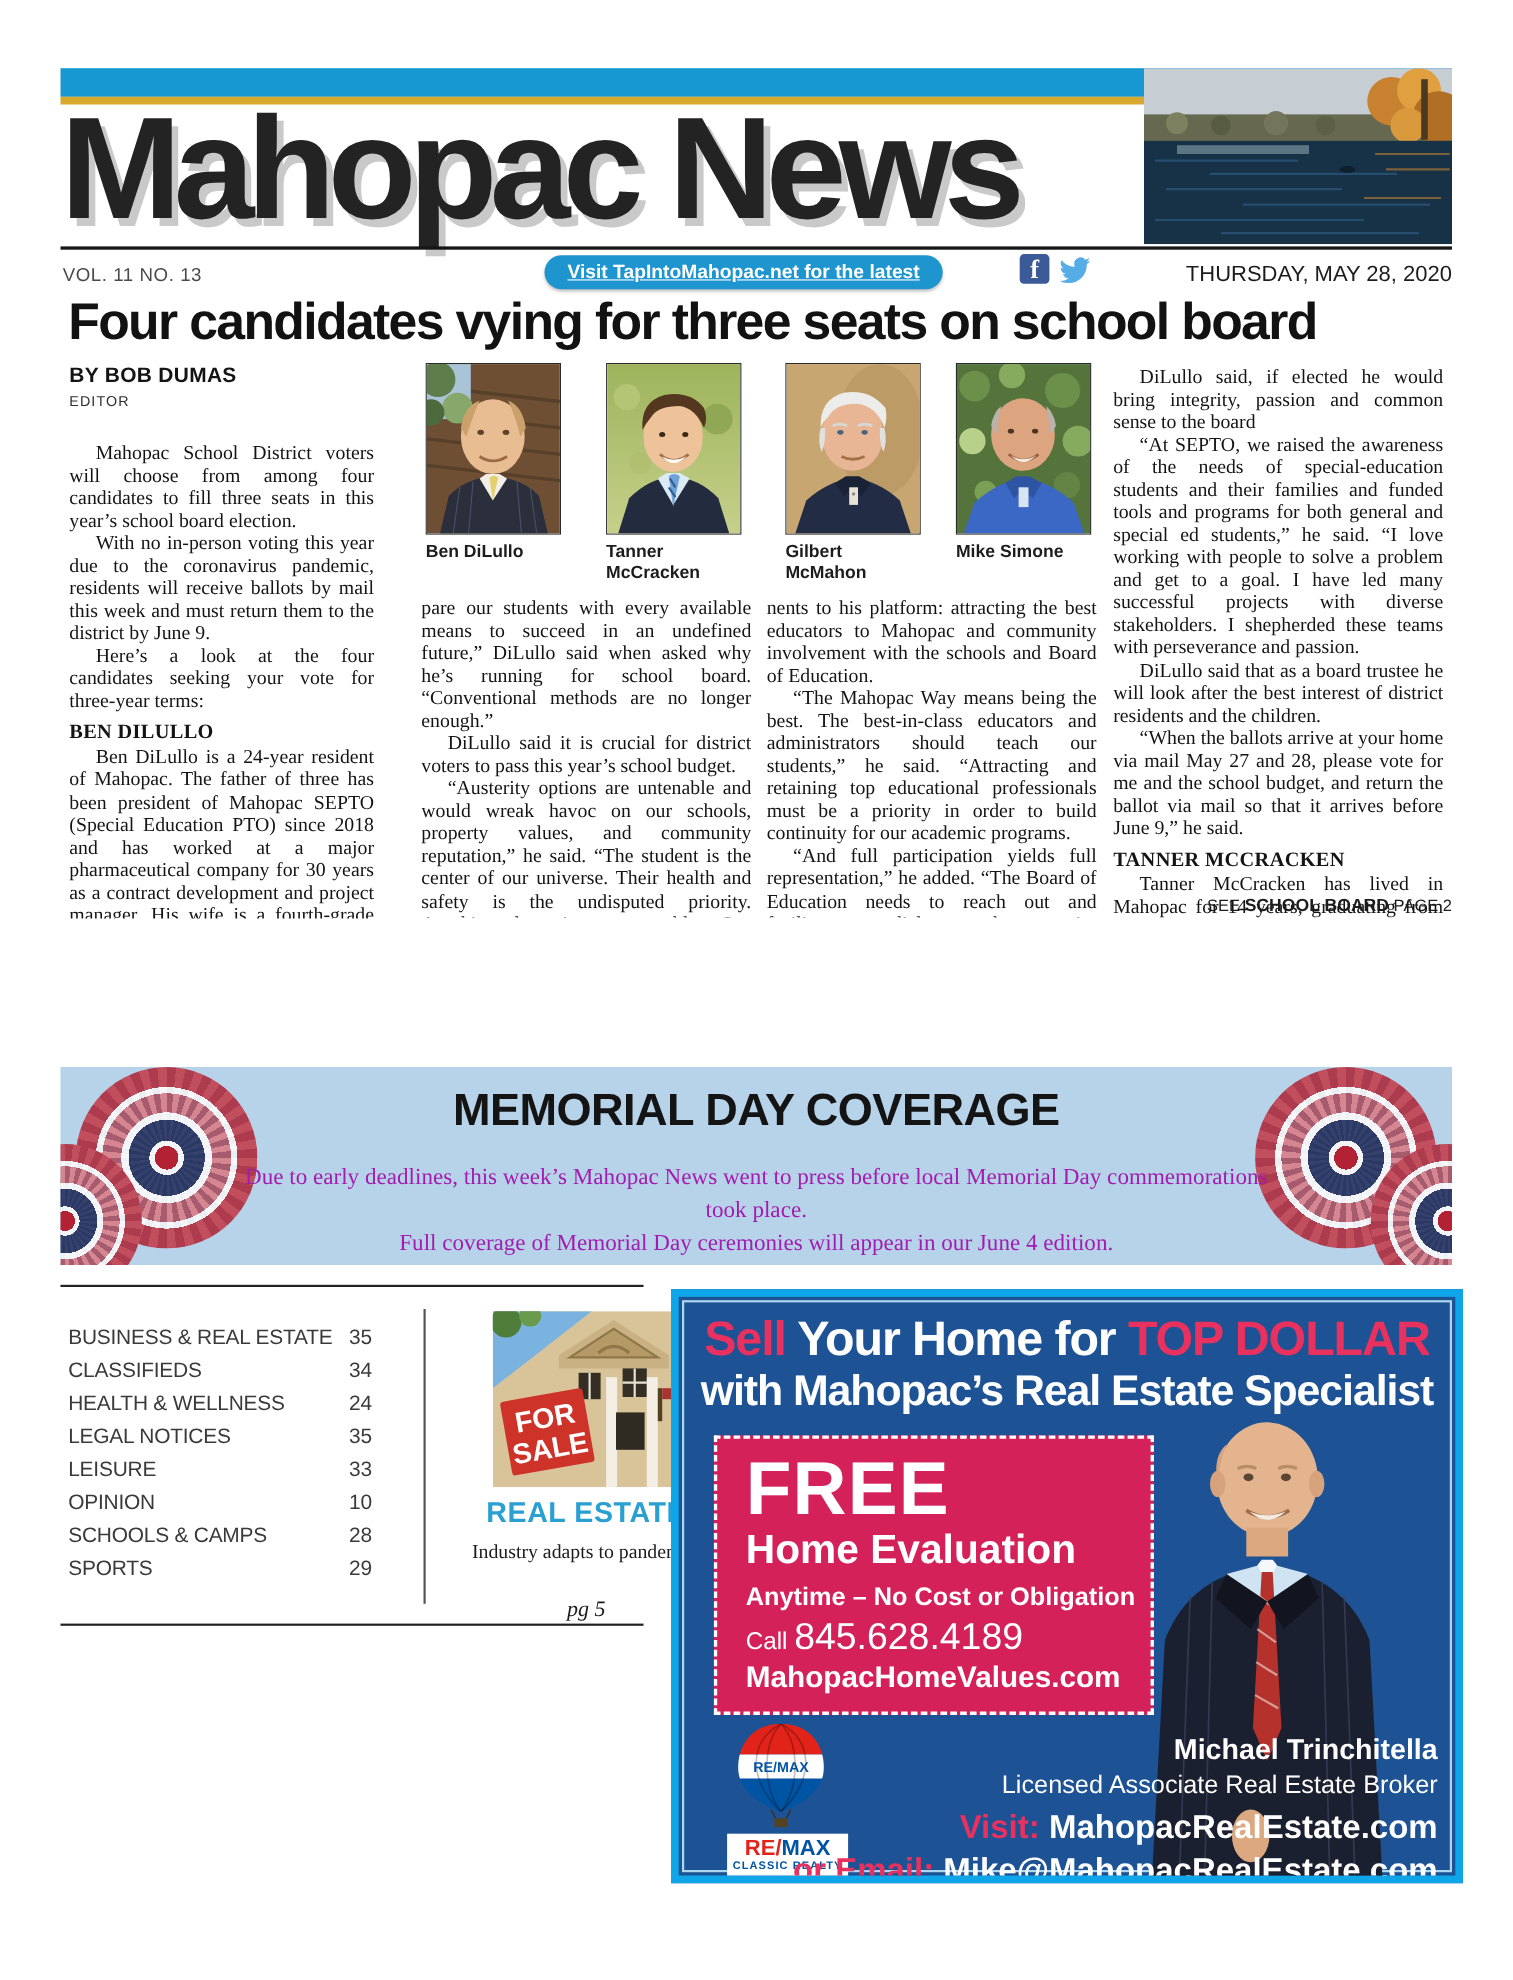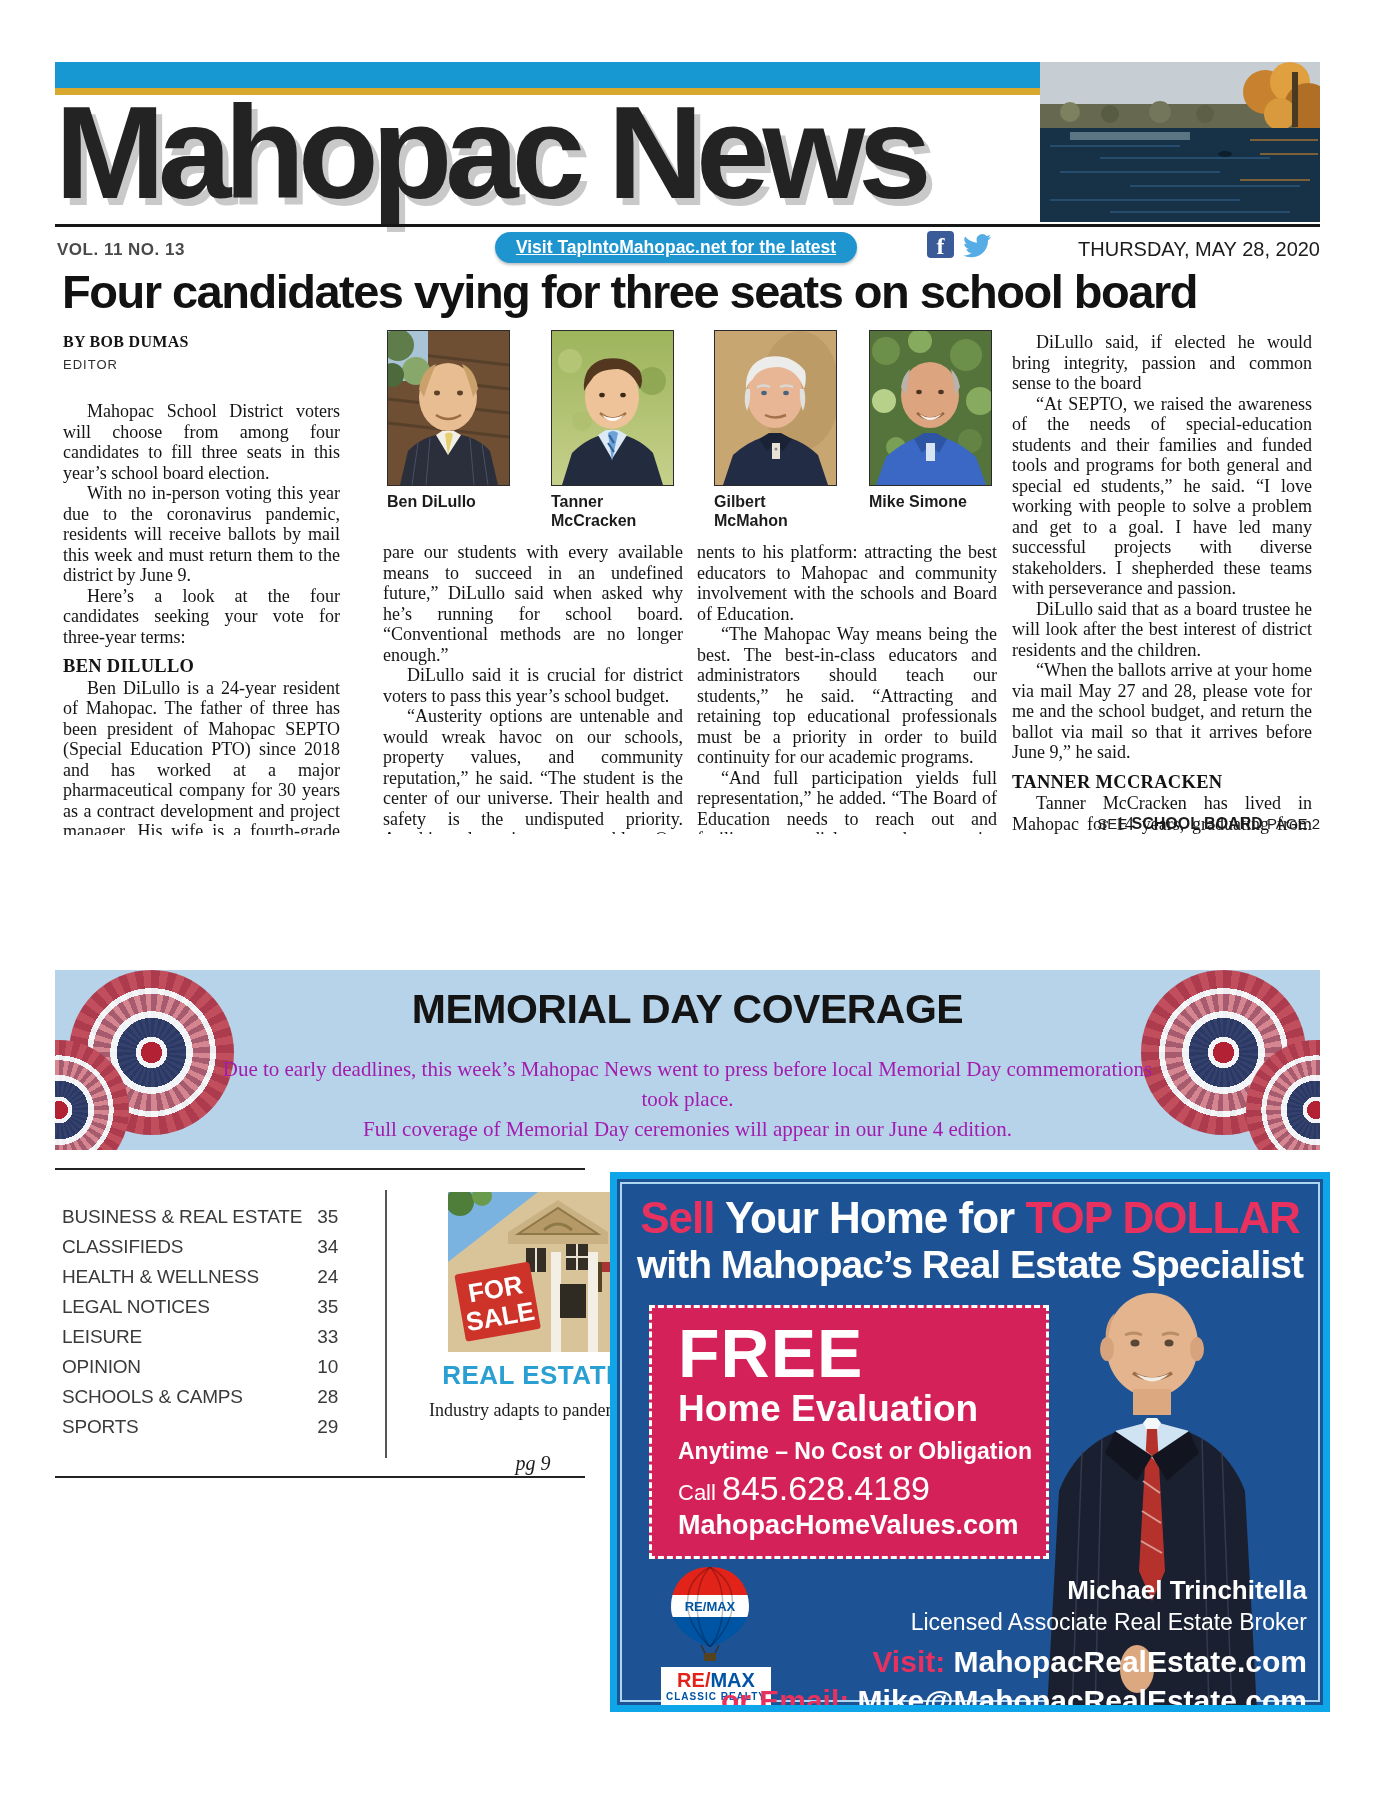--- a/index.html
+++ b/index.html
@@ -8,42 +8,42 @@
   .abs{position:absolute;}
 
   
   .topbar{left:55px;top:62px;width:1265px;height:26px;background:#1798d3;}
   .goldbar{left:55px;top:88px;width:1265px;height:7px;background:#d8a92e;}
   .masthead-title{left:55px;top:84px;width:985px;height:140px;text-align:left;
      font-family:Liberation Sans, sans-serif;font-weight:700;font-size:132px;line-height:138px;
      letter-spacing:-7px;color:#232323;text-shadow:6px 7px 0 #c9c9c9;white-space:nowrap;}
   .masthead-photo{left:1040px;top:62px;width:280px;height:160px;}
   .title-rule{left:55px;top:224px;width:1265px;height:3px;background:#161616;}
-  .volume{left:57px;top:240px;font-size:17px;color:#4a4a4a;letter-spacing:.5px;font-weight:bold;}
+  .volume{left:57px;top:240px;font-size:17px;color:#4a4a4a;letter-spacing:.5px;}
   .promo-pill{left:495px;top:232px;width:362px;height:31px;background:#1e95cf;border-radius:16px;
      color:#fff;font-weight:700;font-size:17.5px;line-height:31px;text-align:center;
      box-shadow:0 2px 3px rgba(0,0,0,.25);text-decoration:underline;}
   .fb{left:927px;top:231px;width:27px;height:27px;background:#3a5a98;border-radius:4px;
      color:#fff;font-family:"Liberation Serif",serif;font-weight:700;font-size:24px;
      text-align:center;line-height:30px;}
   .tw{left:962px;top:233px;width:30px;height:26px;}
   .edition-date{left:1000px;top:238px;width:320px;text-align:right;font-size:20px;color:#1c1c1c;}
 
   
   .headline{left:62px;top:264px;width:1256px;font-size:47px;font-weight:700;letter-spacing:-1.5px;
      color:#121212;white-space:nowrap;}
 
   
   .article{left:55px;top:330px;width:1265px;height:505px;}
   .col{position:absolute;font-family:"Liberation Serif",serif;font-size:18px;line-height:20.5px;
      color:#141414;}
   .col p{margin:0;text-indent:24px;text-align:justify;}
   .col p.noindent{text-indent:0;}
   .col h3{margin:9px 0 1px 0;font-size:18.5px;letter-spacing:.3px;}
-  .byline{font-family:Liberation Serif, serif;font-weight:700;font-size:16px;letter-spacing:.3px;}
+  .byline{font-family:Liberation Sans, sans-serif;font-weight:700;font-size:19px;letter-spacing:.3px;}
   .byline-title{font-family:"Liberation Sans",sans-serif;font-size:13px;letter-spacing:1px;
      color:#2e2e2e;margin:2px 0 26px 0;}
   .figure{position:absolute;width:121px;}
   .figure .pic{width:121px;height:154px;border:1px solid #2b2b2b;display:block;}
   .figure .cap{font-family:"Liberation Sans",sans-serif;font-weight:700;font-size:16px;
      line-height:19px;margin-top:6px;color:#1c1c1c;}
   .jumpline{position:absolute;right:0;bottom:2px;font-family:"Liberation Sans",sans-serif;
      font-size:15px;color:#1c1c1c;}
   .jumpline b{font-size:16px;}
 
@@ -374,21 +374,21 @@
   <rect x="150" y="70" width="4" height="30" fill="#55431f"></rect>
     <rect x="154" y="70" width="10" height="10" fill="#a33"></rect>
   <g transform="rotate(-10 48 112)">
     <rect x="12" y="76" width="76" height="68" rx="3" fill="#cd3329"></rect>
     <text x="50" y="106" text-anchor="middle" font-family="Liberation Sans,sans-serif" font-weight="bold" font-size="26" fill="#fff">FOR</text>
     <text x="50" y="134" text-anchor="middle" font-family="Liberation Sans,sans-serif" font-weight="bold" font-size="26" fill="#fff">SALE</text>
   </g>
 </svg>
 <div class="abs promo-heading">REAL ESTATE</div>
 <div class="abs promo-teaser">Industry adapts to pandemic.</div>
-<div class="abs promo-page">pg 9</div>
+<div class="abs promo-page">pg 5</div>
 
 <div class="abs ad">
   <div class="ad-inner-line"></div>
 
   <div class="ad-h1"><span class="crimson">Sell</span><span> Your Home for </span><span class="crimson">TOP DOLLAR</span></div>
   <div class="ad-h2">with Mahopac’s Real Estate Specialist</div>
 
   <svg class="agent-photo" viewBox="0 0 330 440">
     <ellipse cx="165" cy="74" rx="46" ry="52" fill="#e3b48e"></ellipse>
     <path d="M119 70 Q117 52 128 42 Q120 62 121 76 Z" fill="#d6a37c"></path>

